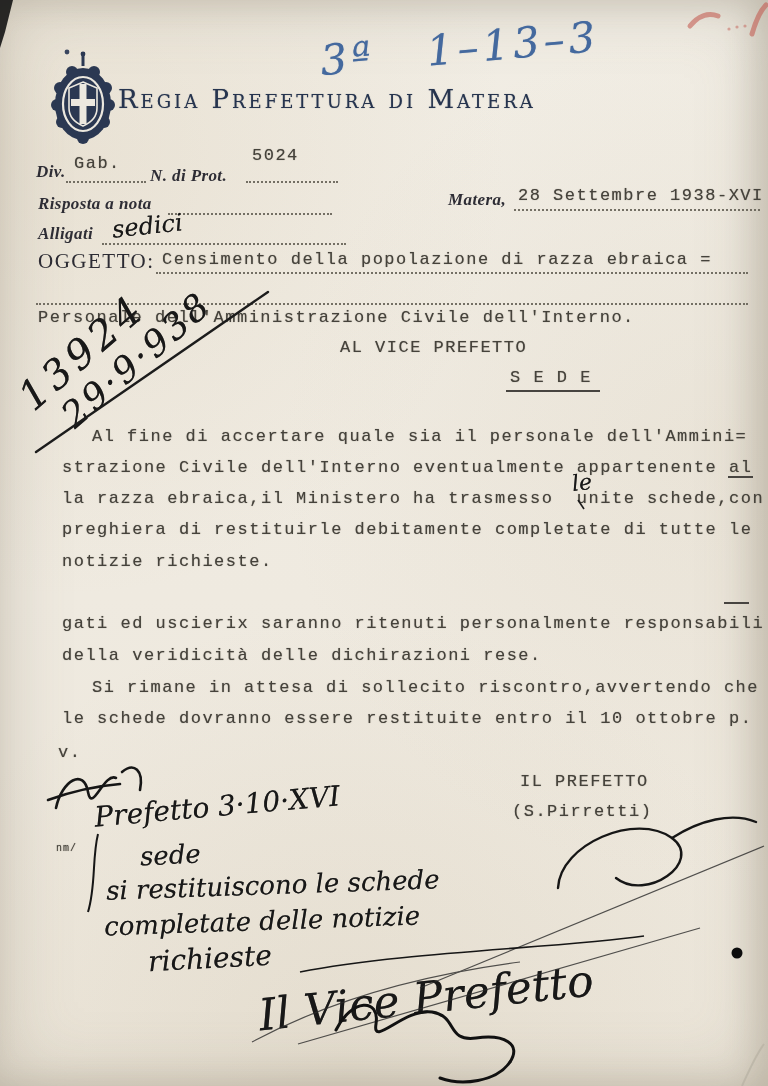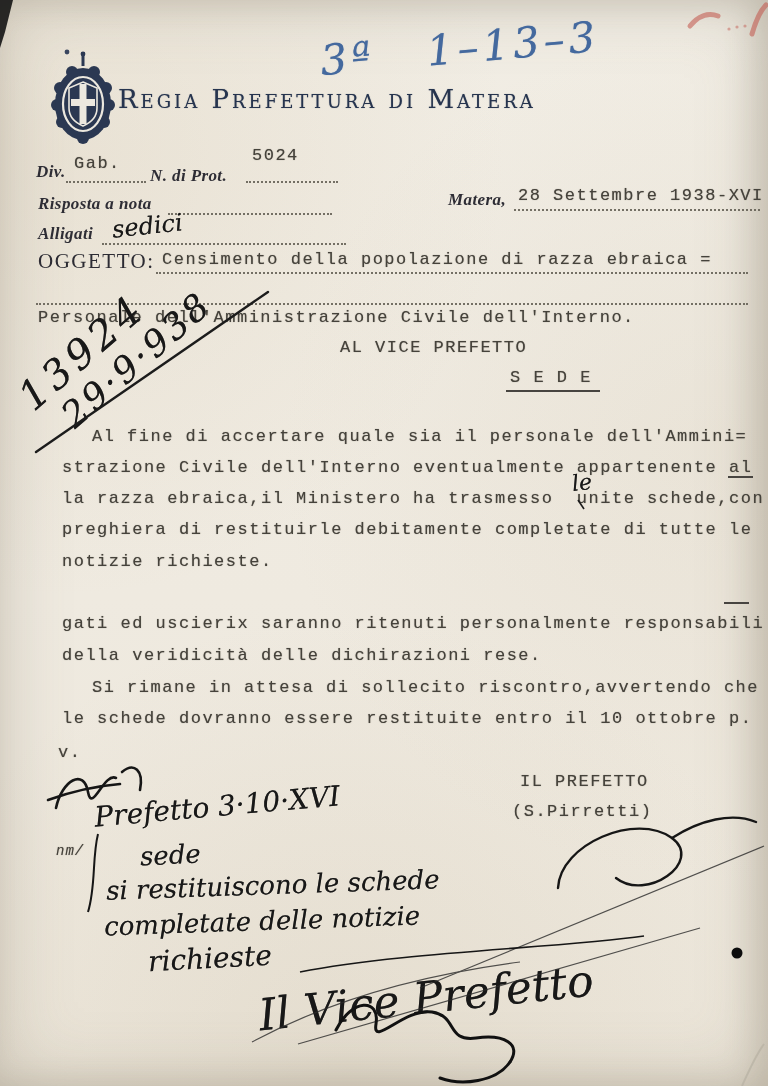--- a/index.html
+++ b/index.html
@@ -10,21 +10,21 @@
       radial-gradient(circle at 92% 42%, rgba(198,184,158,.14), transparent 45%),
       radial-gradient(circle at 45% 99%, rgba(185,170,142,.16), transparent 40%),
       linear-gradient(180deg,#f1ede4 0%,#efeae0 55%,#ece6da 100%);
     box-shadow: inset 0 0 70px rgba(110,100,80,.28), inset -14px 0 30px rgba(110,100,80,.18);
     font-family:"Liberation Sans", sans-serif;
   }
   .abs{position:absolute;white-space:pre;}
   
   .tw{font-family:"Liberation Mono","DejaVu Sans Mono",monospace;font-size:17px;
       letter-spacing:1.5px;color:#45423b;text-shadow:0 0 1px rgba(70,64,55,.55);text-align:right;}
-  .tw-sm{font-size:14px;letter-spacing:1px;font-style:italic;}
+  .tw-sm{font-size:10px;letter-spacing:1px;}
   
   .lbl{font-family:"Liberation Serif","DejaVu Serif",serif;font-style:italic;font-weight:700;
        font-size:17px;color:#2e2d35;letter-spacing:.4px;}
   .oggetto{font-family:"Liberation Serif","DejaVu Serif",serif;font-weight:400;font-size:21px;
        color:#2c2b33;letter-spacing:1.5px;}
   .header-title{font-family:"DejaVu Serif","Liberation Serif",serif;font-variant:small-caps;
        font-size:26px;font-weight:500;color:#26344e;letter-spacing:3px;
        text-shadow:0 0 1px rgba(38,52,78,.5);}
   
   .hw{font-family:"DejaVu Serif","Liberation Serif",serif;font-style:italic;color:#181818;

